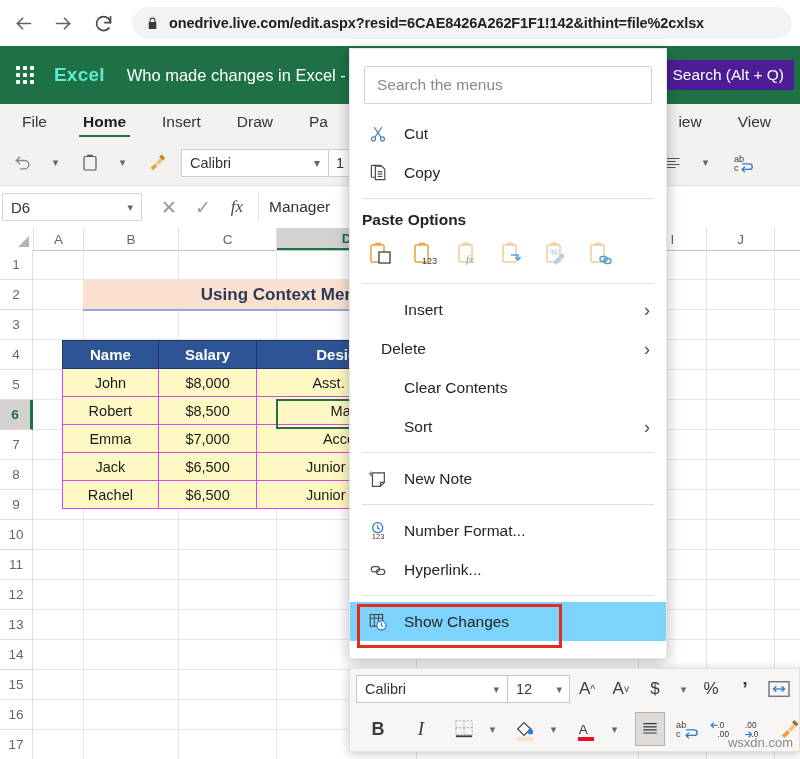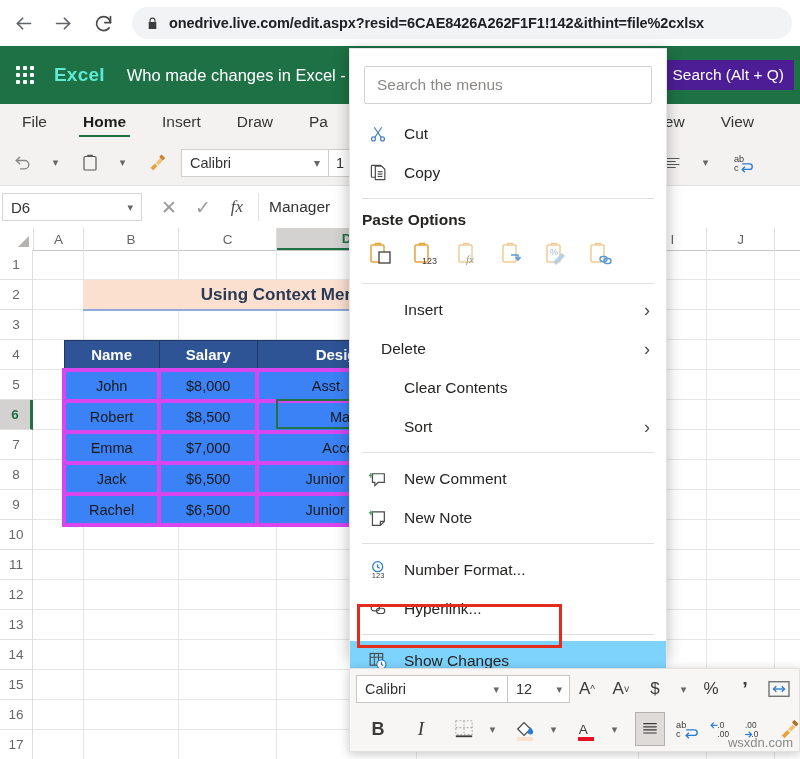--- a/index.html
+++ b/index.html
@@ -260,25 +260,25 @@
     font-size: 14.5px;
   }
   .data-table th {
     background: #2e5496; color: #ffffff;
     font-weight: bold; font-size: 15px;
     border: 1px solid #1f3864;
     height: 25px;
     text-align: center;
   }
   .data-table td {
-    border: 4px solid #d946ef;
+    border: 1px solid #d946ef;
     height: 25px;
     text-align: center;
     color: #1a1a1a;
-    background: #3b82f6;
+    background: #fef9c3;
   }
   .data-table td.desig { text-align: center; }
   .cell-selected {
     position: absolute;
     border: 2px solid #217346;
     box-sizing: border-box;
     pointer-events: none;
   }
 
   
@@ -457,21 +457,21 @@
     </div>
   </div>
 
   <div class="ribbon">
     <div class="ribbon-tab">File</div>
     <div class="ribbon-tab active">Home</div>
     <div class="ribbon-tab">Insert</div>
     <div class="ribbon-tab">Draw</div>
     <div class="ribbon-tab">Pa</div>
     <div class="ribbon-tab" style="margin-left:auto">iew</div>
-    <div class="ribbon-tab" style="margin-right:42px">View</div>
+    <div class="ribbon-tab" style="margin-right:25px">View</div>
   </div>
 
   <div class="ribbon-toolbar">
     <div class="tb-item" style="margin-left:10px">
       <svg width="22" height="20" viewBox="0 0 24 24" fill="none" stroke="#8a8886" stroke-width="1.7" stroke-linecap="round">
           <path d="M4 9h10a5 5 0 0 1 0 10H9"></path>
           <polyline points="8 5 4 9 8 13"></polyline>
         </svg>
     </div>
     <div class="tb-item">
@@ -741,30 +741,20 @@
     <div class="ctx-item" style="padding-left:54px">
       <span class="lbl">Sort</span>
       <span class="arrow">›</span>
     </div>
 
     <div class="ctx-sep"></div>
 
     <div class="ctx-item">
       <span class="ico">
         <svg width="20" height="19" viewBox="0 0 24 24" fill="none" stroke="#4a4a4a" stroke-width="1.5">
-            <path d="M5 6h15v11H12l-4 4v-4H5z"></path>
-            <line x1="3" y1="5" x2="3" y2="11" stroke="#4a9a5b" stroke-width="1.6"></line>
-            <line x1="0.5" y1="8" x2="6" y2="8" stroke="#4a9a5b" stroke-width="1.6"></line>
-          </svg>
-      </span>
-      <span class="lbl">New Comment</span>
-    </div>
-    <div class="ctx-item">
-      <span class="ico">
-        <svg width="20" height="19" viewBox="0 0 24 24" fill="none" stroke="#4a4a4a" stroke-width="1.5">
             <path d="M5 5h15v12l-5 5H5z"></path>
             <path d="M20 17h-5v5"></path>
             <line x1="3" y1="3" x2="3" y2="9" stroke="#4a9a5b" stroke-width="1.6"></line>
             <line x1="0.5" y1="6" x2="6" y2="6" stroke="#4a9a5b" stroke-width="1.6"></line>
           </svg>
       </span>
       <span class="lbl">New Note</span>
     </div>
 
     <div class="ctx-sep"></div>

